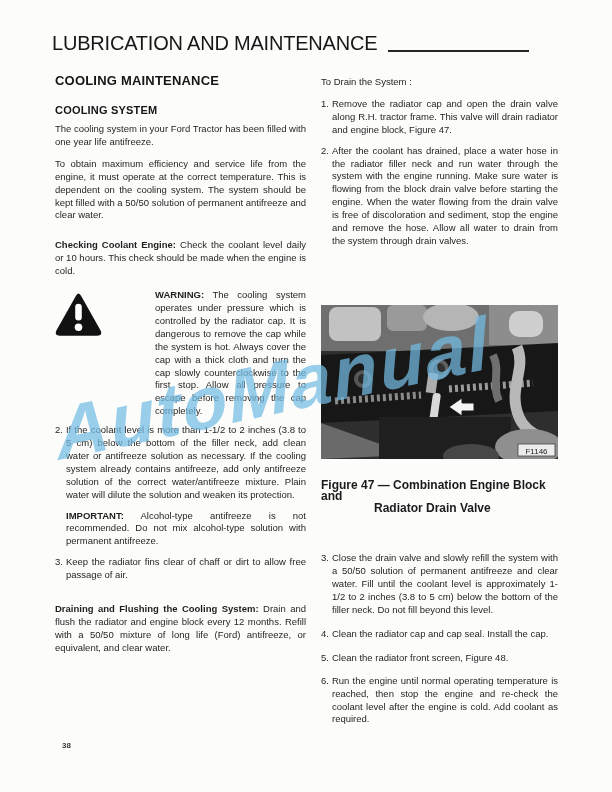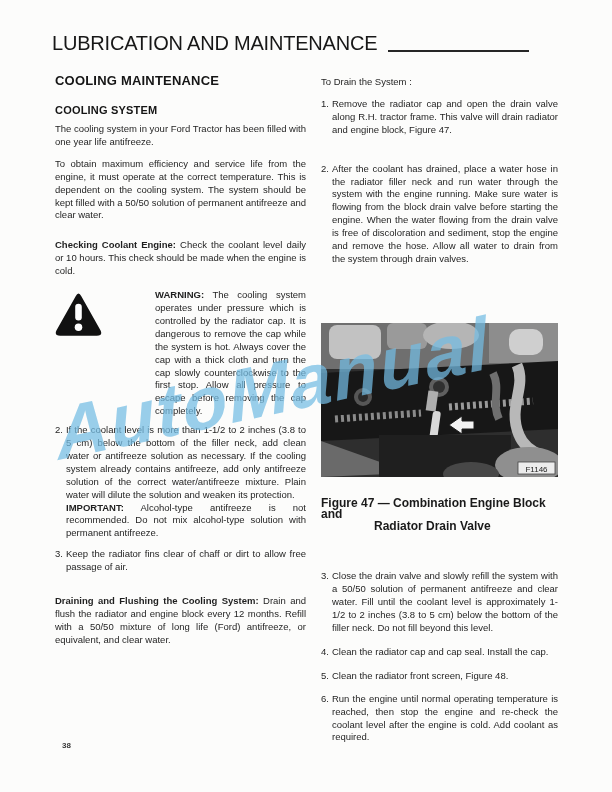--- a/index.html
+++ b/index.html
@@ -42,32 +42,32 @@
     margin:16px 0 0 0;font-size:11px;font-weight:700;letter-spacing:0.2px;color:#151515;
   }
   .p1{margin-top:7px;}
   .p2{margin-top:9px;}
   .p-checking{margin-top:17px;}
   .li{padding-left:11px;text-indent:-11px;}
   .li .num{margin-right:3px;}
   .li-1{margin-top:8px;}
   .li-2{margin-top:6px;}
   .li-3{margin-top:8px;}
-  .p-important{margin-left:11px;}
+  .p-important{margin-top:8px;margin-left:11px;}
   .p-draining{margin-top:21px;}
 
   
   .warning{display:flex;margin-top:11px;margin-bottom:6px;gap:38px;}
   .warning-icon{width:47px;height:45px;flex:none;margin-top:3px;}
   .warn-text{margin-left:15px;width:188px;}
 
   
   .p-intro{text-align:left;}
   .rli-1{margin-top:9px;}
-  .rli-2{margin-top:26px;}
+  .rli-2{margin-top:8px;}
   .figure{margin:57px 0 0 0;}
   .photo{display:block;width:237px;height:154px;background:#2e2e2e;}
   .figcaption{
     margin-top:21px;font-size:12px;font-weight:700;line-height:11.5px;
     text-align:left;color:#1a1a1a;
   }
   .cap-line2{margin-left:53px;}
   .rli-3{margin-top:38px;}
   .rli-4{margin-top:11px;}
   .rli-5{margin-top:11px;}

